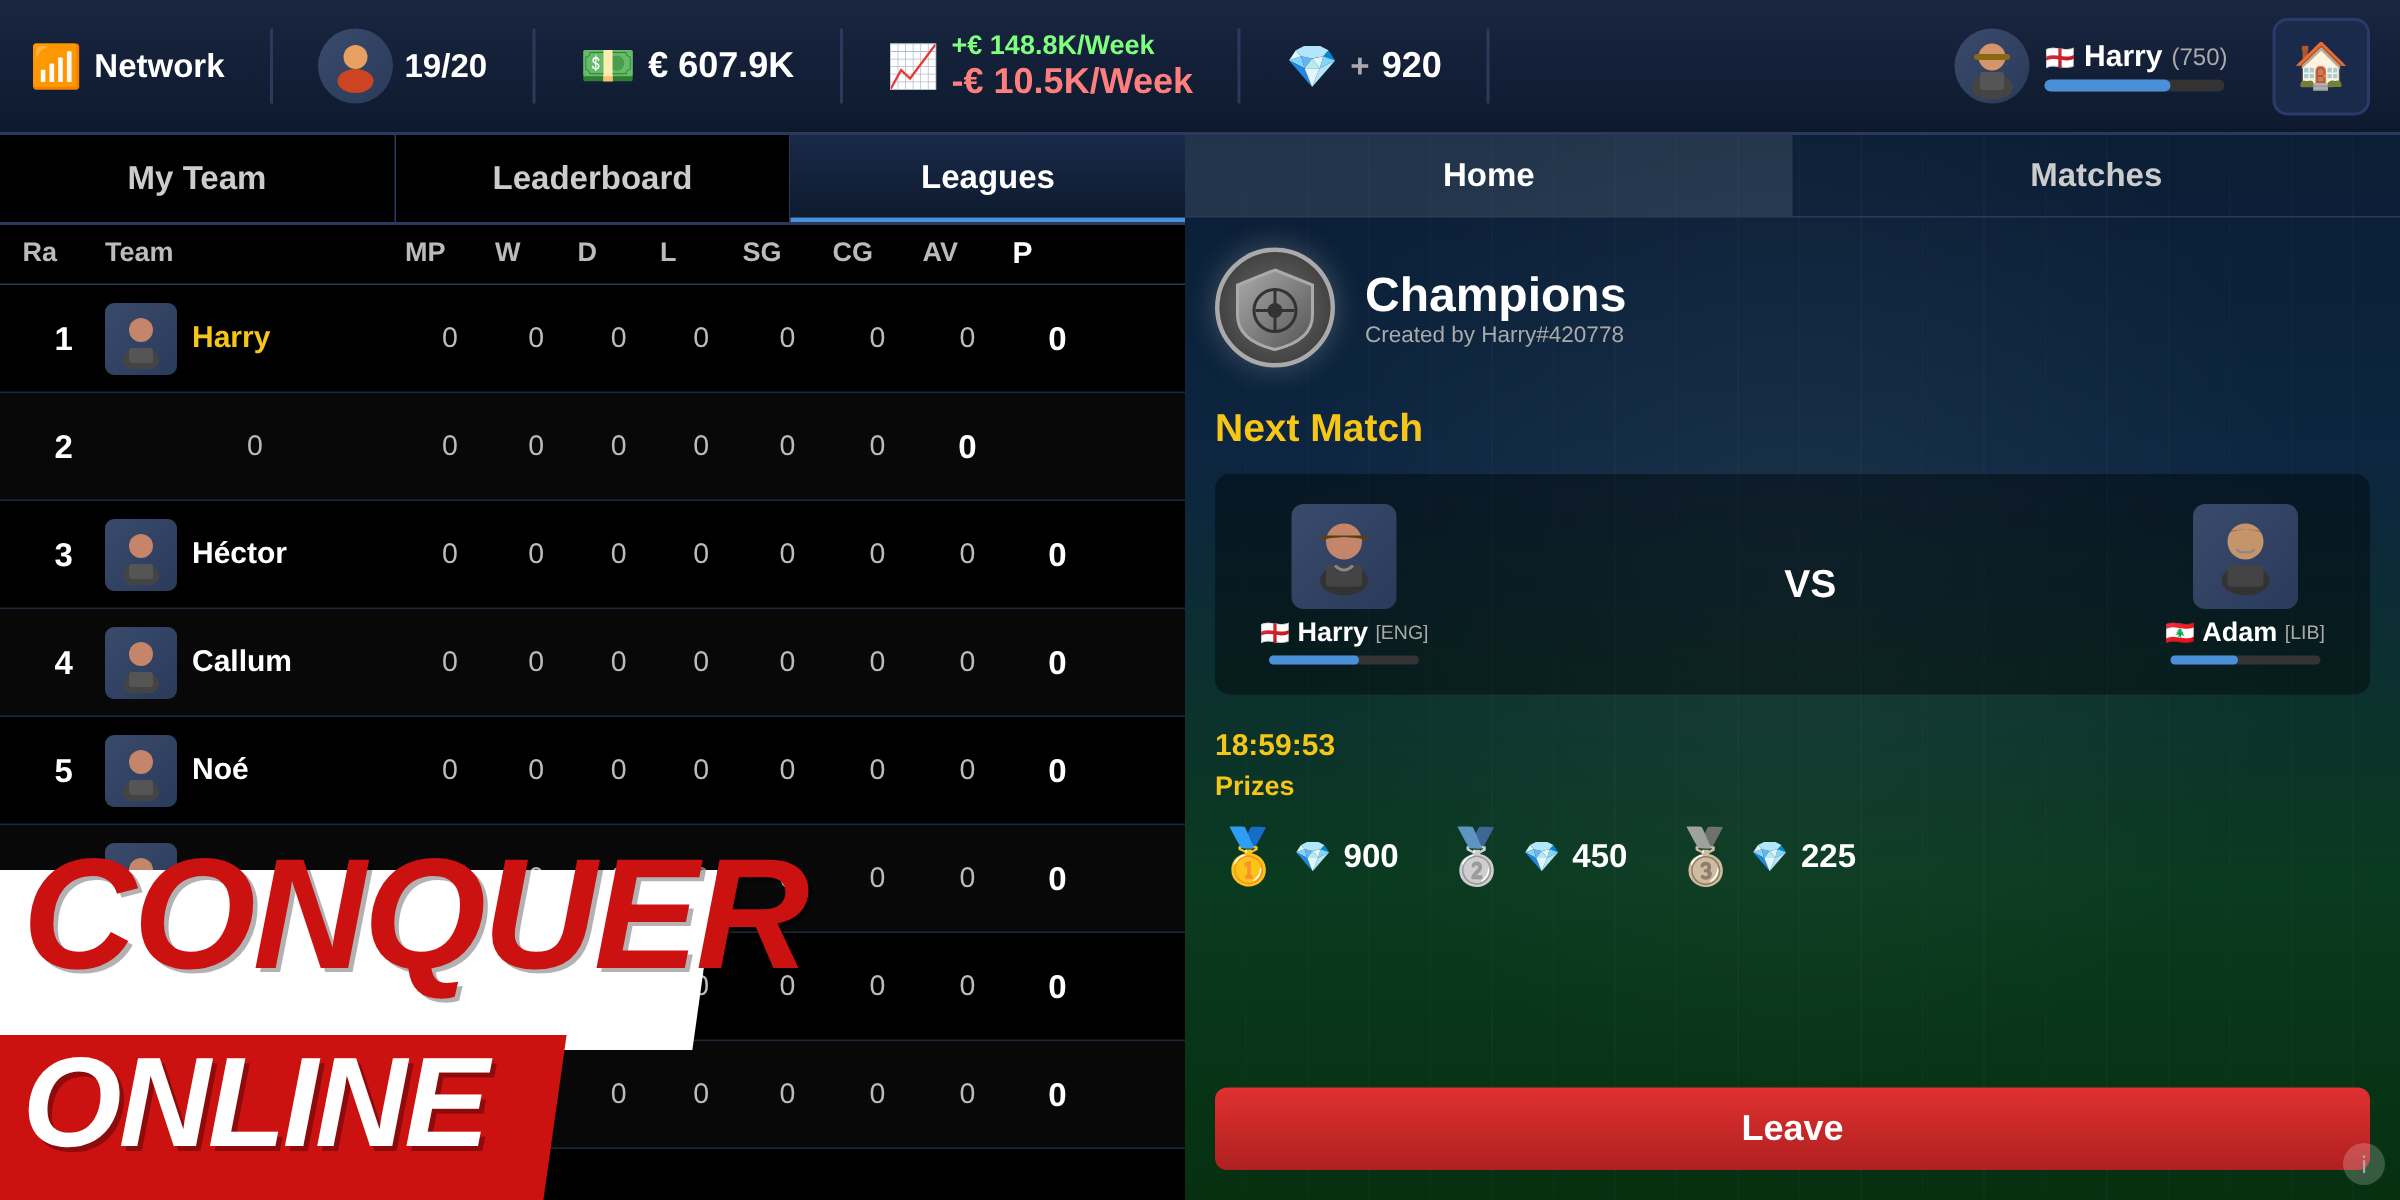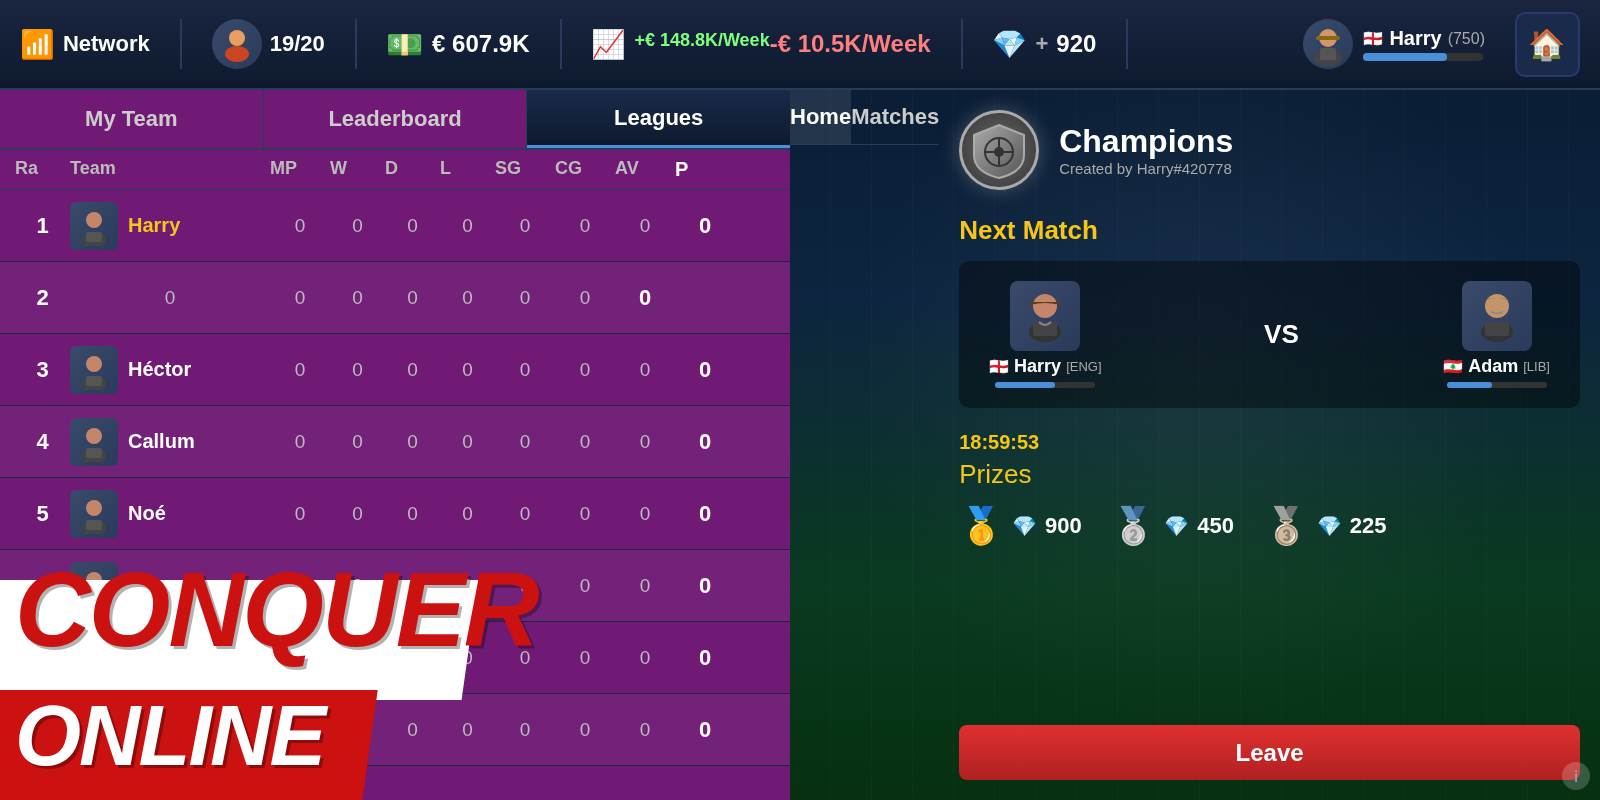--- a/index.html
+++ b/index.html
@@ -29,21 +29,21 @@
       color: white;
       font-size: 22px;
       font-weight: bold;
     }
     .top-bar-divider {
       width: 2px;
       height: 50px;
       background: #2a3a5c;
     }
     .currency-value { color: white; font-size: 24px; font-weight: bold; }
-    .income-box { display: flex; flex-direction: row; }
+    .income-box { display: flex; flex-direction: column; }
     .income-pos { color: #7fff7f; font-size: 18px; font-weight: bold; }
     .income-neg { color: #ff7f7f; font-size: 24px; font-weight: bold; }
     .gem-count { color: white; font-size: 24px; font-weight: bold; }
     .player-info { display: flex; align-items: center; gap: 10px; flex: 1; justify-content: flex-end; }
     .player-name-box { display: flex; flex-direction: column; }
     .player-name { color: white; font-size: 20px; font-weight: bold; }
     .xp-bar { width: 120px; height: 8px; background: #333; border-radius: 4px; margin-top: 3px; }
     .xp-fill { width: 70%; height: 100%; background: #4a90d9; border-radius: 4px; }
     .home-btn {
       width: 65px; height: 65px;
@@ -66,21 +66,21 @@
     #main {
       display: flex;
       width: 100%;
       height: 710px;
     }
 
     
     #left-panel {
       width: 790px;
       height: 100%;
-      background: #701a75;
+      background: #000000;
       display: flex;
       flex-direction: column;
     }
 
     
     .tabs-row {
       display: flex;
       height: 60px;
       border-bottom: 2px solid #2a3a5c;
     }
@@ -138,21 +138,21 @@
     }
     .td-cell { color: #bbb; font-size: 19px; text-align: center; }
     .td-points { color: white; font-size: 22px; font-weight: bold; text-align: center; }
 
     
     #right-panel {
       flex: 1;
       height: 100%;
       background: linear-gradient(180deg, #0a1e35 0%, #0d2540 30%, #0a3a20 70%, #063010 100%);
       display: flex;
-      flex-direction: row;
+      flex-direction: column;
       position: relative;
       overflow: hidden;
     }
 
     
     #right-panel::before {
       content: '';
       position: absolute;
       top: 0; left: 0; right: 0; bottom: 0;
       background:
@@ -252,22 +252,22 @@
     .match-player-name { color: white; font-size: 18px; font-weight: bold; }
     .match-player-label { color: #aaa; font-size: 13px; }
     .match-xp { width: 100px; height: 6px; background: #333; border-radius: 3px; }
     .match-xp-fill { width: 60%; height: 100%; background: #4a90d9; border-radius: 3px; }
     .vs-text { color: white; font-size: 26px; font-weight: bold; margin-left: 18px; }
     .match-timer { color: #f5c518; font-size: 20px; font-weight: bold; text-align: center; margin-top: 8px; }
 
     
     .prizes-title {
       color: #f5c518;
-      font-size: 26px;
-      font-weight: normal;
+      font-size: 18px;
+      font-weight: bold;
       margin: 5px 0 15px;
       text-align: center;
     }
     .prizes-row {
       display: flex;
       gap: 30px;
       align-items: center;
       justify-content: center;
       margin-bottom: 20px;
     }

